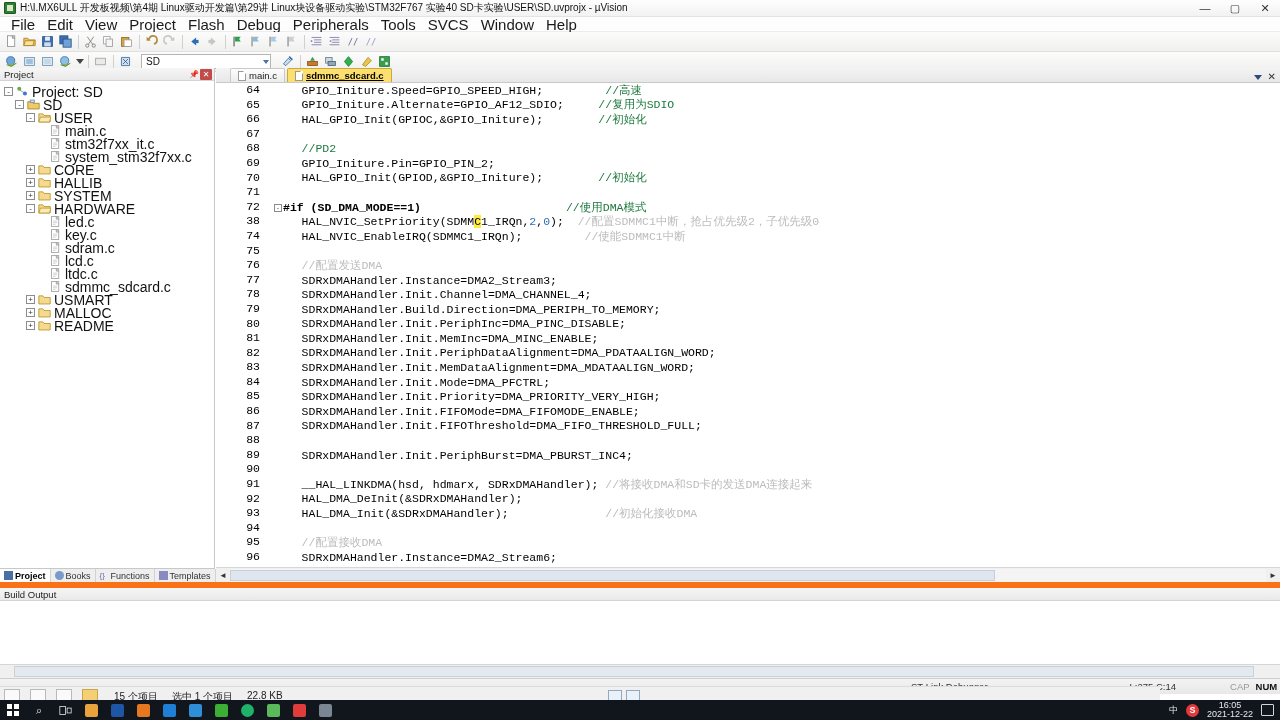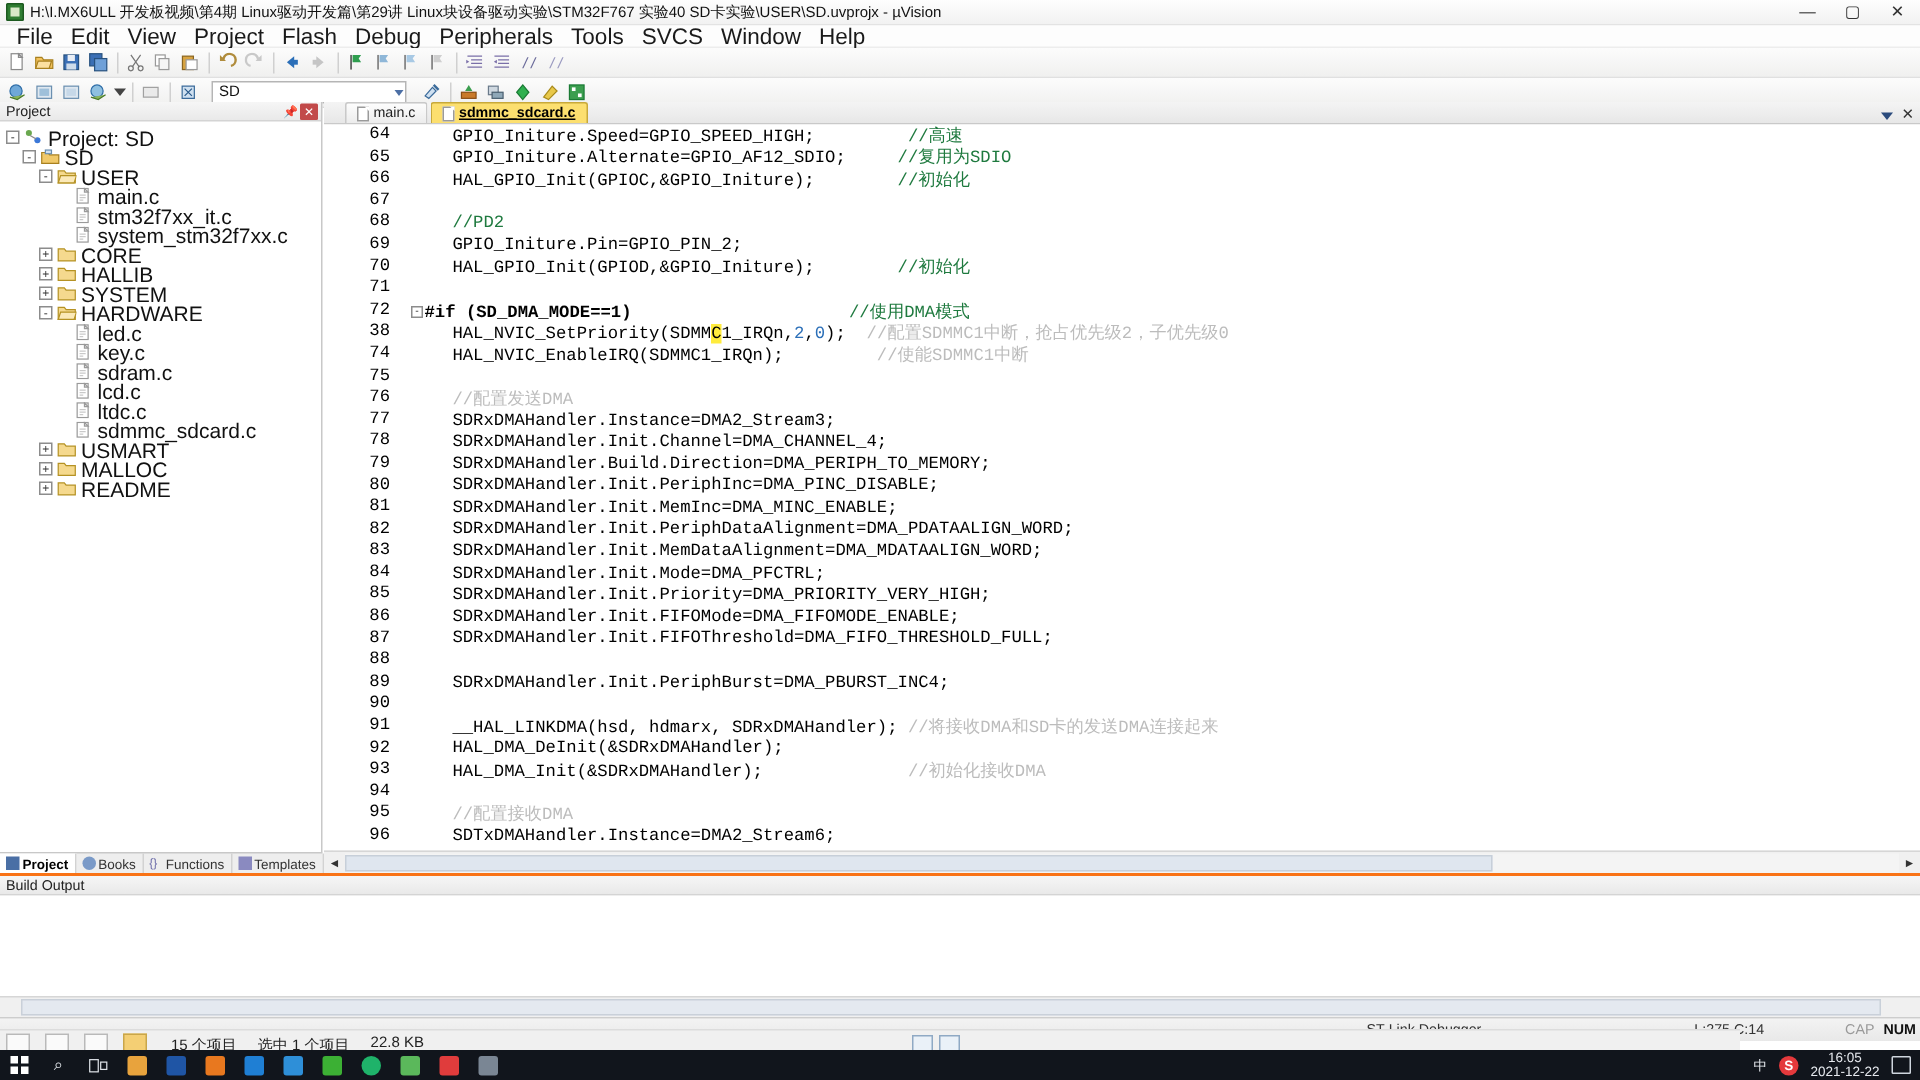--- a/index.html
+++ b/index.html
@@ -200,21 +200,21 @@
   }
   .hs-track { flex: 1; height: 13px; background: #f4f4f4; position: relative; }
   .hs-thumb {
     position: absolute; left: 0; top: 1px; width: 765px; height: 11px;
     background: #dfe6ef; border: 1px solid #c7cfd9;
   }
 
   
   .build-panel {
     position: absolute; left: 0; top: 582px; right: 0; height: 96px;
-    background: #e5e5e5; border-top: 2px solid #f97316;
+    background: #0369a1; border-top: 6px solid #f97316;
   }
   .build-header {
     height: 13px; background: linear-gradient(#f6f6f6, #e9e9e9);
     border-bottom: 1px solid #d4d4d4;
     display: flex; align-items: center; padding-left: 4px;
     font-size: 9.5px; color: #222;
   }
   .build-body { height: 68px; background: #fff; }
   .build-scroll {
     position: absolute; left: 0; right: 0; bottom: 0; height: 14px;
@@ -751,21 +751,21 @@
           <div class="cl"><span class="lineno">86</span><span class="code-text"><span>    SDRxDMAHandler.Init.FIFOMode=DMA_FIFOMODE_ENABLE;</span></span></div>
           <div class="cl"><span class="lineno">87</span><span class="code-text"><span>    SDRxDMAHandler.Init.FIFOThreshold=DMA_FIFO_THRESHOLD_FULL;</span></span></div>
           <div class="cl"><span class="lineno">88</span></div>
           <div class="cl"><span class="lineno">89</span><span class="code-text"><span>    SDRxDMAHandler.Init.PeriphBurst=DMA_PBURST_INC4;</span></span></div>
           <div class="cl"><span class="lineno">90</span><span class="code-text"></span></div>
           <div class="cl"><span class="lineno">91</span><span class="code-text"><span>    __HAL_LINKDMA(hsd, hdmarx, SDRxDMAHandler); </span><span class="cmt-gray">//将接收DMA和SD卡的发送DMA连接起来</span></span></div>
           <div class="cl"><span class="lineno">92</span><span class="code-text"><span>    HAL_DMA_DeInit(&amp;SDRxDMAHandler);</span></span></div>
           <div class="cl"><span class="lineno">93</span><span class="code-text"><span>    HAL_DMA_Init(&amp;SDRxDMAHandler);              </span><span class="cmt-gray">//初始化接收DMA</span></span></div>
           <div class="cl"><span class="lineno">94</span><span class="code-text"></span></div>
           <div class="cl"><span class="lineno">95</span><span class="code-text"><span>    </span><span class="cmt-gray">//配置接收DMA</span></span></div>
-          <div class="cl"><span class="lineno">96</span><span class="code-text"><span>    SDTxDMAHandler.Instance=DMA2_Stream6;</span></span></div>
+          <div class="cl"><span class="lineno">96</span><span class="code-text"><span>    SDRxDMAHandler.Instance=DMA2_Stream6;</span></span></div>
         </div>
     </div>
 
     <div class="hscroll">
       <div class="hs-arrow">◄</div>
       <div class="hs-track">
         <div class="hs-thumb"></div>
       </div>
       <div class="hs-arrow">►</div>
     </div>

